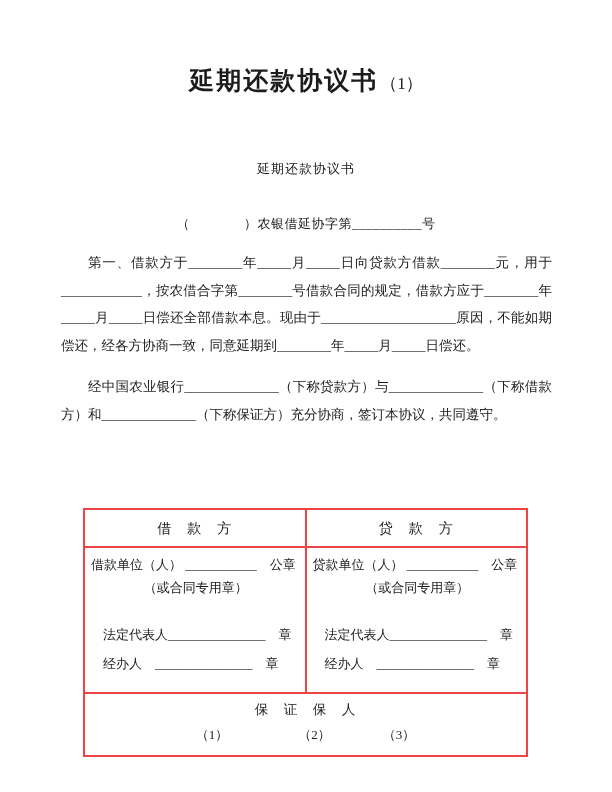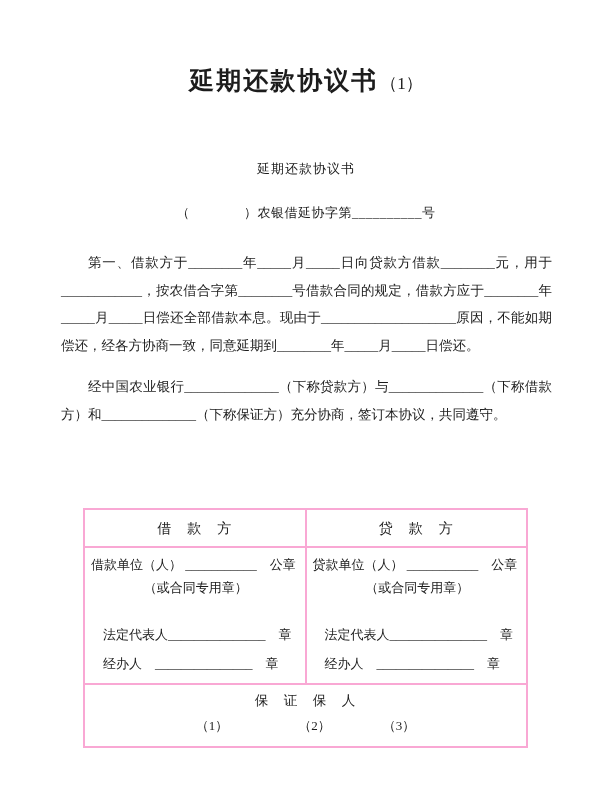--- a/index.html
+++ b/index.html
@@ -20,44 +20,44 @@
     white-space:nowrap;
   }
   .doc-title .suffix {
     font-size:17px; font-weight:400; letter-spacing:0; margin-left:2px;
   }
   .doc-subtitle {
     position:absolute; top:160px; left:0; width:612px;
     text-align:center; font-size:13px; letter-spacing:1px;
   }
   .doc-number {
-    position:absolute; top:204px; left:0; width:612px;
+    position:absolute; top:215px; left:0; width:612px;
     text-align:center; font-size:13px; letter-spacing:0.5px;
   }
   .body-text {
     position:absolute; top:249px; left:61px; width:491px;
     font-size:13.5px; line-height:27.5px;
     text-align:justify;
   }
   .body-text p { text-indent:2em; margin-bottom:14px; }
   .sig-table {
     position:absolute; top:508px; left:83px; width:445px;
     border-collapse:collapse;
     table-layout:fixed;
     font-size:13px; color:#1c1c1c;
   }
-  .sig-table, .sig-table td { border:2px solid #f9a8d4; }
+  .sig-table, .sig-table td { border:2px solid #ef4444; }
   .sig-table td.hdr {
     border-bottom:1px solid #000;
     text-align:center; font-size:14px; letter-spacing:1px;
     padding:10px 0 8px 0;
   }
   .sig-table td.party {
     height:114px; vertical-align:top;
-    padding:6px 4px 9px 6px;
+    padding:6px 4px 18px 6px;
     line-height:21px;
     border-radius:28px;
   }
   .party .unit-line { white-space:nowrap; }
   .party .seal-note { text-align:center; margin-top:2px; }
   .party .rep-line { margin-top:26px; padding-left:12px; white-space:nowrap; }
   .party .handler-line { margin-top:8px; padding-left:12px; white-space:nowrap; }
   .sig-table td.guarantor-cell {
     border-top:2px solid #000;
     padding:7px 0 11px 0;

